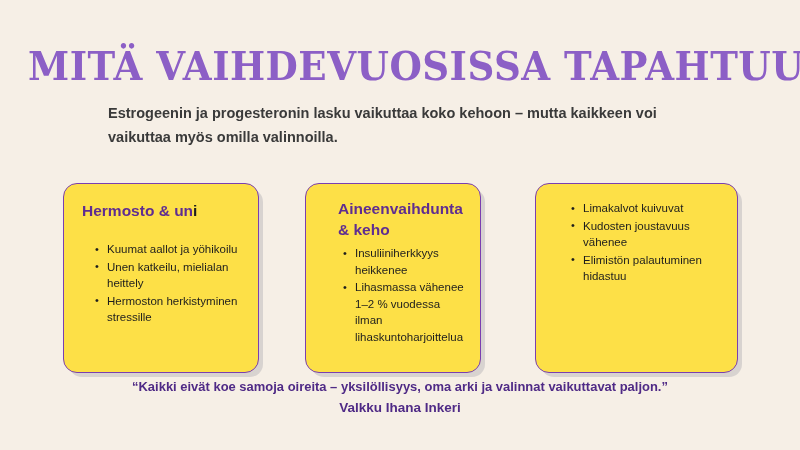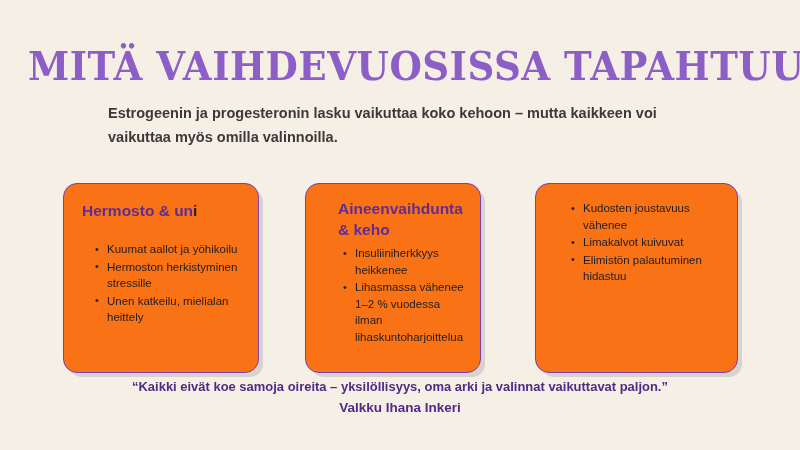--- a/index.html
+++ b/index.html
@@ -55,21 +55,21 @@
     position: absolute;
     top: 183px;
     left: 0;
     width: 800px;
     height: 192px;
   }
 
   .card {
     position: absolute;
     top: 0;
-    background: #f97316;
+    background: #fde047;
     border: 1.6px solid #7a3fb0;
     border-radius: 14px;
     box-shadow: 5px 5px 0 -1px rgba(140,140,150,0.28);
     height: 190px;
     padding: 16px 14px 10px 18px;
   }
 
   .card-1 { left: 63px;  width: 196px; }
   .card-2 { left: 305px; width: 176px; padding-left: 32px; padding-top: 14px; }
   .card-3 { left: 535px; width: 203px; }
@@ -146,39 +146,39 @@
   </div>
 
   <div class="cards">
 
     <div class="card card-1">
       <div class="card-head">
         <span>Hermosto &amp; un</span><span class="head-tail">i</span>
       </div>
       <ul class="bullets">
         <li>Kuumat aallot ja yöhikoilu</li>
+        <li> Unen katkeilu, mielialan heittely</li>
         <li> Hermoston herkistyminen stressille</li>
-        <li> Unen katkeilu, mielialan heittely</li>
       </ul>
     </div>
 
     <div class="card card-2">
       <div class="card-head">
         <span>Aineenvaihdunta &amp; keho</span><span class="head-tail"></span>
       </div>
       <ul class="bullets">
         <li>Insuliiniherkkyys heikkenee</li>
         <li> Lihasmassa vähenee 1–2 % vuodessa ilman lihaskuntoharjoittelua</li>
       </ul>
     </div>
 
     <div class="card card-3">
       <ul class="bullets">
+        <li> Limakalvot kuivuvat</li>
         <li>Kudosten joustavuus vähenee</li>
-        <li> Limakalvot kuivuvat</li>
         <li> Elimistön palautuminen hidastuu</li>
       </ul>
     </div>
 
   </div>
 
   <div class="footer">
     <div class="quote-line">“Kaikki eivät koe samoja oireita – yksilöllisyys,  oma arki ja valinnat vaikuttavat paljon.”</div>
     <div class="author-line">Valkku Ihana Inkeri</div>
   </div>

